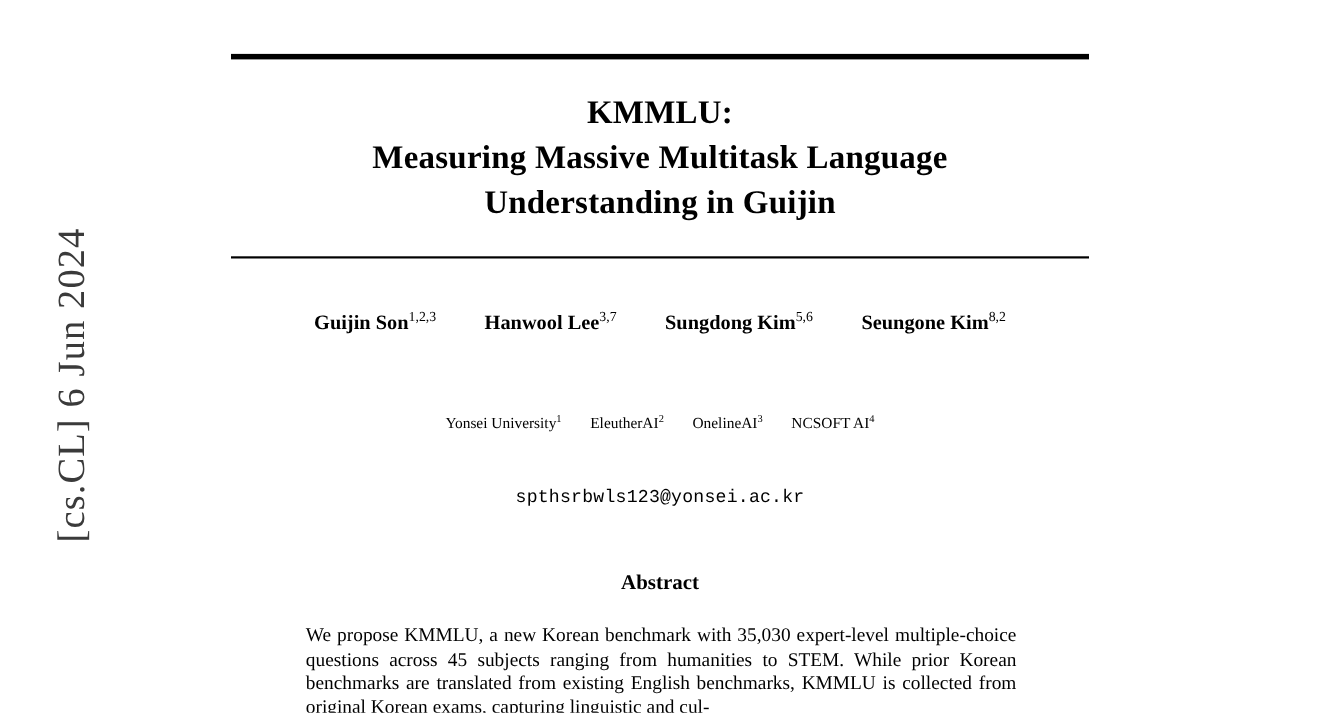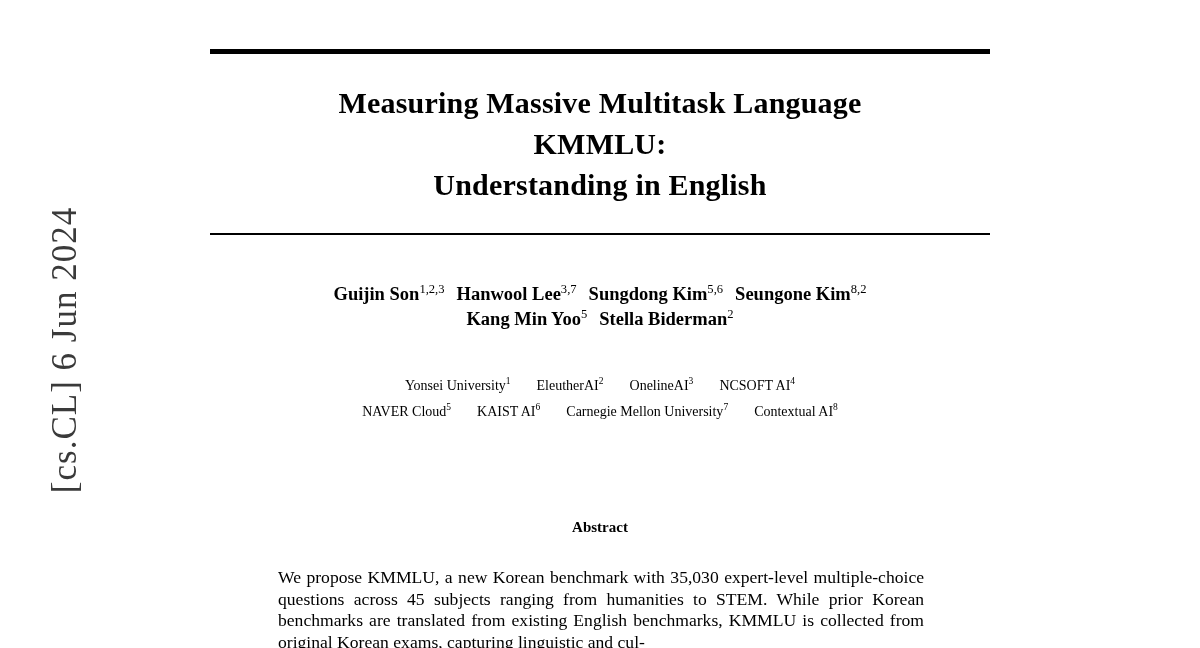--- a/index.html
+++ b/index.html
@@ -83,21 +83,21 @@
     top: 282px;
     width: 780px;
     text-align: center;
     font-weight: bold;
     font-size: 18.5px;
     line-height: 25px;
   }
   .authors .line {
     white-space: nowrap;
   }
-  .authors .name { margin: 0 6px; }
+  .authors .name { margin: 0 22px; }
 
   .affils {
     position: absolute;
     left: 40px;
     top: 373px;
     width: 700px;
     text-align: center;
     font-size: 14px;
     line-height: 26px;
   }
@@ -121,21 +121,21 @@
     letter-spacing: 0.2px;
   }
 
   .abstract-heading {
     position: absolute;
     left: 0;
     top: 519px;
     width: 780px;
     text-align: center;
     font-weight: bold;
-    font-size: 15px;
+    font-size: 19px;
   }
 
   .abstract-body {
     position: absolute;
     left: 68px;
     top: 567px;
     width: 646px;
     text-align: justify;
     text-justify: inter-word;
     font-size: 17.6px;
@@ -148,37 +148,36 @@
 
 <div class="arxiv-stamp">
   <div class="vtext">[cs.CL]  6 Jun 2024</div>
 </div>
 
 <div class="paper">
 
   <div class="rule-top"></div>
 
   <div class="title">
+    <div>KMMLU:</div>
     <div>Measuring Massive Multitask Language</div>
-    <div>KMMLU:</div>
-    <div>Understanding in English</div>
+    <div>Understanding in Guijin</div>
   </div>
 
   <div class="rule-bottom"></div>
 
   <div class="authors">
       <div class="line"><span class="name">Guijin Son<sup>1,2,3</sup></span><span class="name">Hanwool Lee<sup>3,7</sup></span><span class="name">Sungdong Kim<sup>5,6</sup></span><span class="name">Seungone Kim<sup>8,2</sup></span></div>
-      <div class="line"><span class="name">Kang Min Yoo<sup>5</sup></span><span class="name">Stella Biderman<sup>2</sup></span></div>
     </div>
 
   <div class="affils">
       <div class="line"><span class="aff">Yonsei University<sup>1</sup></span><span class="aff">EleutherAI<sup>2</sup></span><span class="aff">OnelineAI<sup>3</sup></span><span class="aff">NCSOFT AI<sup>4</sup></span></div>
-      <div class="line"><span class="aff">NAVER Cloud<sup>5</sup></span><span class="aff">KAIST AI<sup>6</sup></span><span class="aff">Carnegie Mellon University<sup>7</sup></span><span class="aff">Contextual AI<sup>8</sup></span></div>
     </div>
 
+  <div class="email">spthsrbwls123@yonsei.ac.kr</div>
 
   <div class="abstract-heading">Abstract</div>
 
   <div class="abstract-body">
     <p>We propose KMMLU, a new Korean benchmark with 35,030 expert-level multiple-choice questions across 45 subjects ranging from humanities to STEM. While prior Korean benchmarks are translated from existing English benchmarks, KMMLU is collected from original Korean exams, capturing linguistic and cul-</p>
   </div>
 
 </div>
 
 </body></html>

